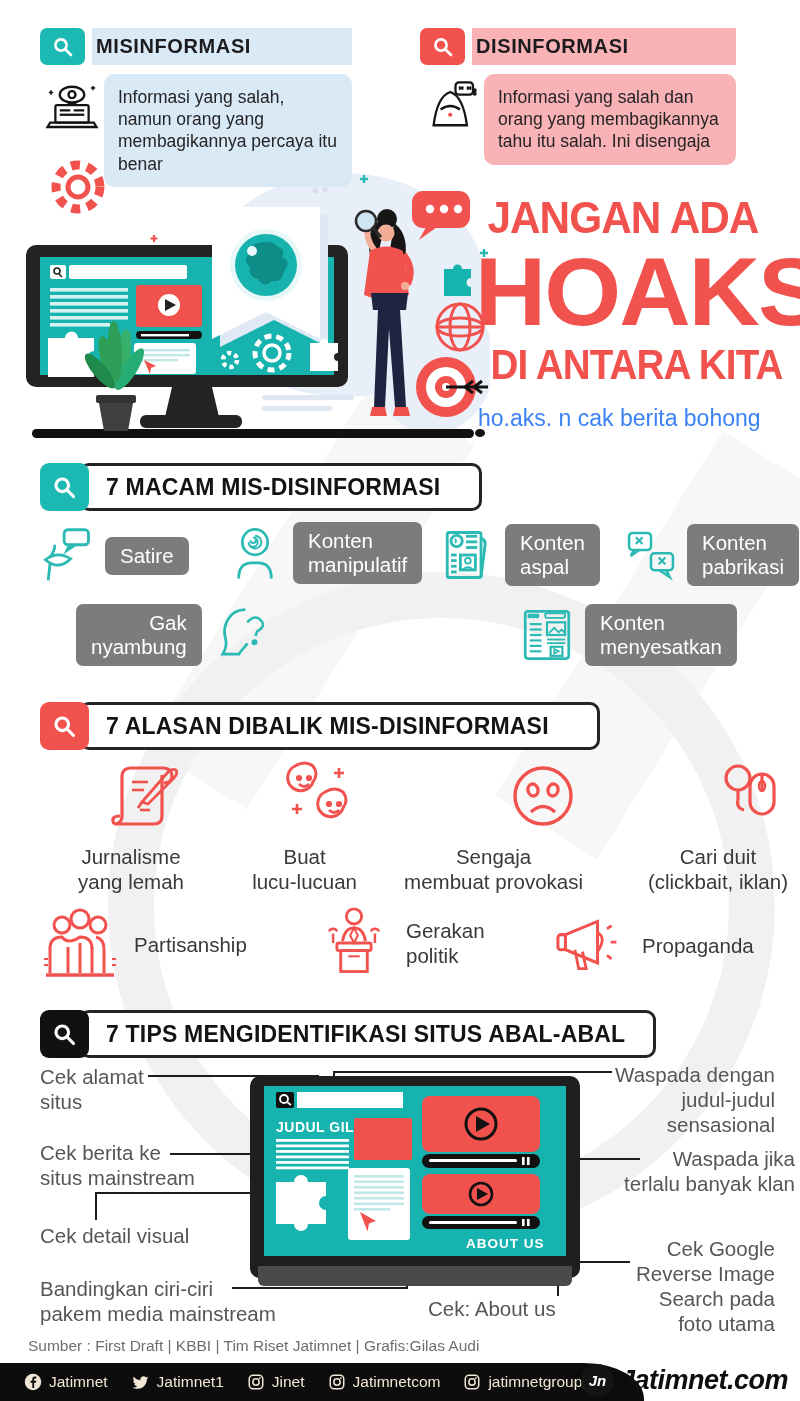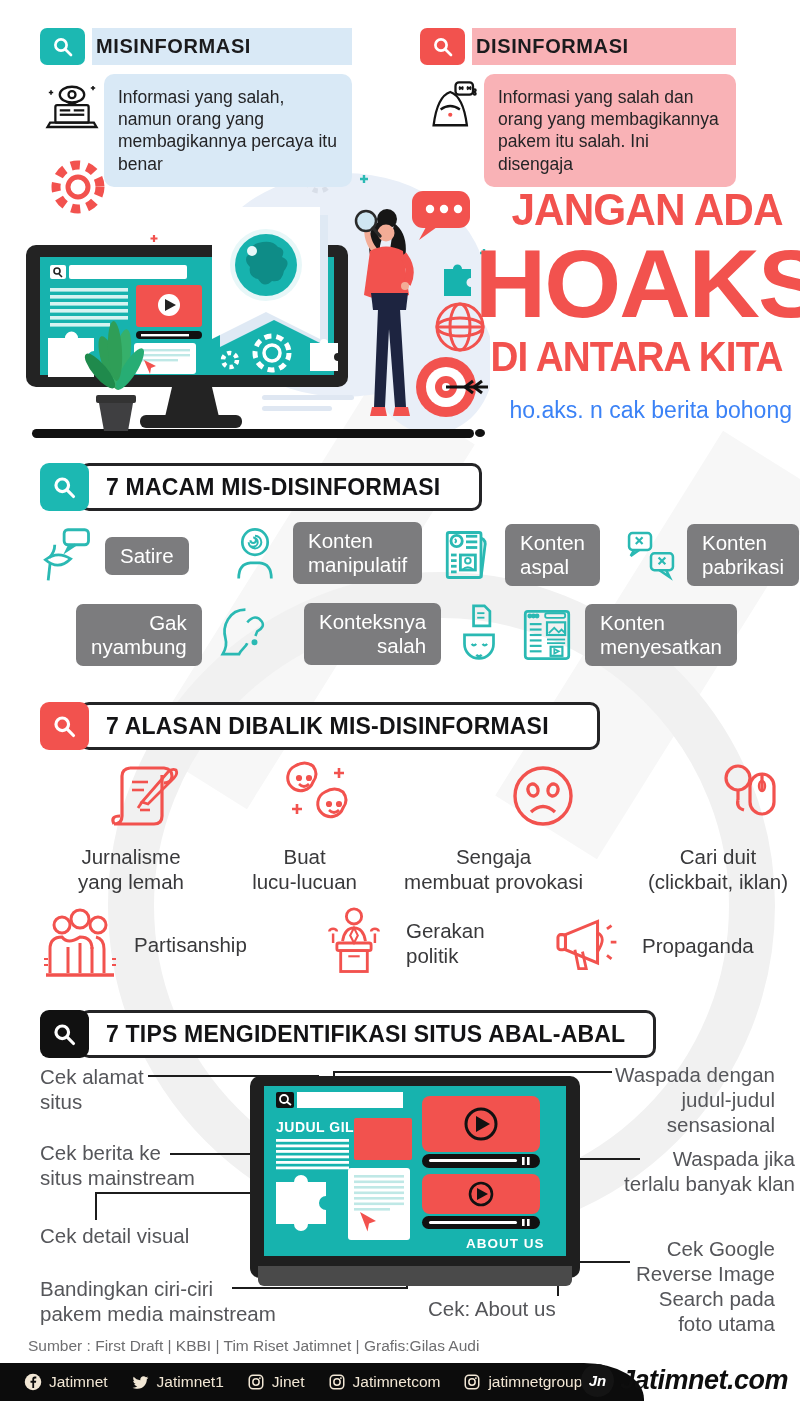--- a/index.html
+++ b/index.html
@@ -15,21 +15,21 @@
   .ibox{position:absolute;z-index:2;}
   .ib-head{display:flex;height:37px;}
   .ib-icon{width:45px;border-radius:7px;display:flex;align-items:center;justify-content:center;}
   .ib-title{flex:1;margin-left:7px;display:flex;align-items:center;padding-left:4px;
             font-weight:bold;font-size:20px;letter-spacing:.6px;color:#1b1b1d;}
   .ib-row{display:flex;margin-top:9px;}
   .ib-art{width:64px;display:flex;justify-content:center;align-items:flex-start;padding-top:4px;}
   .ib-body{flex:1;border-radius:10px;padding:12px 14px;font-size:17.5px;line-height:1.27;color:#242426;}
 
   
-  .hero-text{position:absolute;left:478px;top:184px;width:314px;text-align:right;z-index:2;}
+  .hero-text{position:absolute;left:478px;top:192px;width:314px;text-align:left;z-index:2;}
   .ht1{font-size:45px;font-weight:800;color:#f2524e;transform:scaleX(.94);letter-spacing:-1px;white-space:nowrap;}
   .ht2{font-size:97px;font-weight:800;color:#f2524e;line-height:.98;letter-spacing:-2px;transform:scaleX(1.02);}
   .ht3{font-size:42px;font-weight:800;color:#f2524e;transform:scaleX(.92);letter-spacing:-1px;white-space:nowrap;margin-top:2px;}
   .hsub{margin-top:16px;font-size:23px;color:#3b82f6;}
 
   
   .sec{position:absolute;display:flex;height:48px;z-index:2;}
   .sec-icon{width:49px;border-radius:9px;display:flex;align-items:center;justify-content:center;z-index:2;}
   .sec-pill{flex:1;margin-left:-10px;border:3px solid #242426;border-radius:10px;background:#fff;
             display:flex;align-items:center;padding-left:24px;font-size:23px;font-weight:bold;color:#131315;
@@ -117,21 +117,21 @@
           <path d="M30,16 C18,20 13,38 11,54 H49 C47,38 42,20 30,16 Z"></path>
           <path d="M19,36 q11,-8 22,0"></path>
           <circle cx="30" cy="42" r="2.4" fill="#f2524e" stroke="none"></circle>
           <rect x="36" y="5" width="20" height="14" rx="4" fill="#fff"></rect>
           <path d="M40,10 l5,3 M45,10 l-5,3" stroke-width="2.2"></path>
             <path d="M49,10 l5,3 M54,10 l-5,3" stroke-width="2.2"></path>
           <circle cx="58" cy="14" r="1"></circle>
             <circle cx="58" cy="18" r="1"></circle>
         </svg>
       </div>
-      <div class="ib-body pre" style="background:#f9b2b6;">Informasi yang salah dan orang yang membagikannya pakem itu salah. Ini disengaja</div>
+      <div class="ib-body pre" style="background:#f9b2b6;">Informasi yang salah dan orang yang membagikannya tahu itu salah. Ini disengaja</div>
     </div>
   </div>
 
   <svg class="z" style="left:14px;top:157px;" width="476" height="302" viewBox="0 0 476 302">
     <ellipse cx="330" cy="128" rx="142" ry="112" fill="#e9eff8"></ellipse>
     <ellipse cx="418" cy="205" rx="62" ry="72" fill="#e9eff8"></ellipse>
     <rect x="248" y="238" width="92" height="5" rx="2.5" fill="#dfe7f2"></rect>
     <rect x="248" y="249" width="70" height="5" rx="2.5" fill="#dfe7f2"></rect>
 
     <circle cx="64" cy="30" r="22" fill="none" stroke="#f2524e" stroke-width="9" stroke-dasharray="9 7"></circle>
@@ -307,32 +307,20 @@
   <div class="m-item" style="left:76px;top:604px;">
     <div class="m-label pre right">Gak
 nyambung</div>
     <svg class="m-icon" width="58" height="62" viewBox="0 0 64 68" fill="none" stroke="currentColor" stroke-width="3">
       <path d="M38,6 C20,6 12,24 16,38 c2,7 0,12 -3,17 h18 c2,-5 7,-7 9,-12"></path>
       <path d="M40,20 q9,-10 16,-1 q4,6 -5,11 l-2,5" stroke-width="2.8"></path>
       <circle cx="48" cy="42" r="1.8" fill="currentColor"></circle>
     </svg>
   </div>
 
-  <div class="m-item" style="left:304px;top:602px;">
-    <div class="m-label pre right">Konteksnya
-salah</div>
-    <svg class="m-icon" width="58" height="64" viewBox="0 0 64 70" fill="none" stroke="currentColor" stroke-width="3">
-      <path d="M26,4 h12 l6,6 v16 h-18 z"></path>
-        <line x1="30" y1="12" x2="38" y2="12" stroke-width="2"></line>
-        <line x1="30" y1="17" x2="38" y2="17" stroke-width="2"></line>
-      <path d="M16,40 a16,16 0 1 0 32,0 v-10 h-32 z" transform="translate(0,6)"></path>
-      <path d="M24,46 q2,3 5,0 M36,46 q2,3 5,0" stroke-width="2.6"></path>
-      <path d="M29,58 q3,3 6,0" stroke-width="2.6"></path>
-    </svg>
-  </div>
 
   <div class="m-item" style="left:518px;top:604px;">
     <svg class="m-icon" width="58" height="58" viewBox="0 0 64 64" fill="none" stroke="currentColor" stroke-width="3">
       <rect x="8" y="6" width="48" height="52" rx="3"></rect>
       <circle cx="13" cy="11" r="1.2" fill="currentColor"></circle>
         <circle cx="17" cy="11" r="1.2" fill="currentColor"></circle>
         <circle cx="21" cy="11" r="1.2" fill="currentColor"></circle>
       <rect x="30" y="8" width="22" height="5" rx="2" stroke-width="2"></rect>
       <line x1="13" y1="20" x2="26" y2="20" stroke-width="2.4"></line>
         <line x1="13" y1="26" x2="26" y2="26" stroke-width="2.4"></line>

